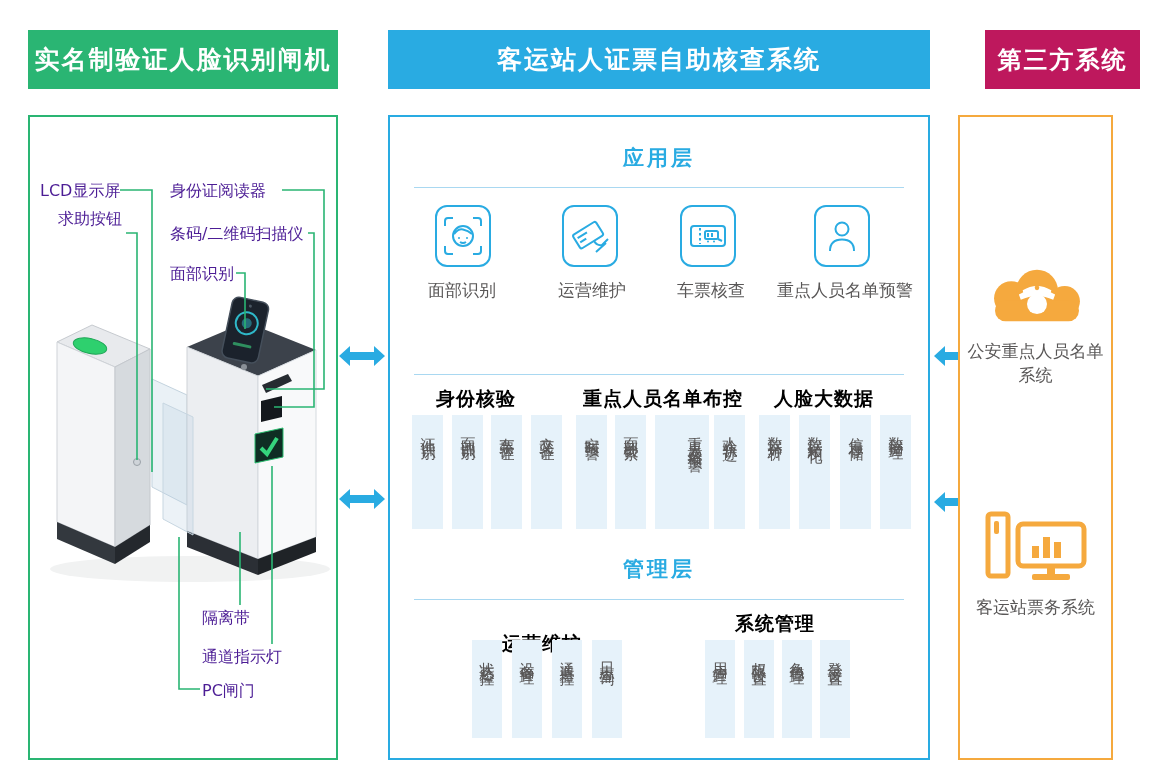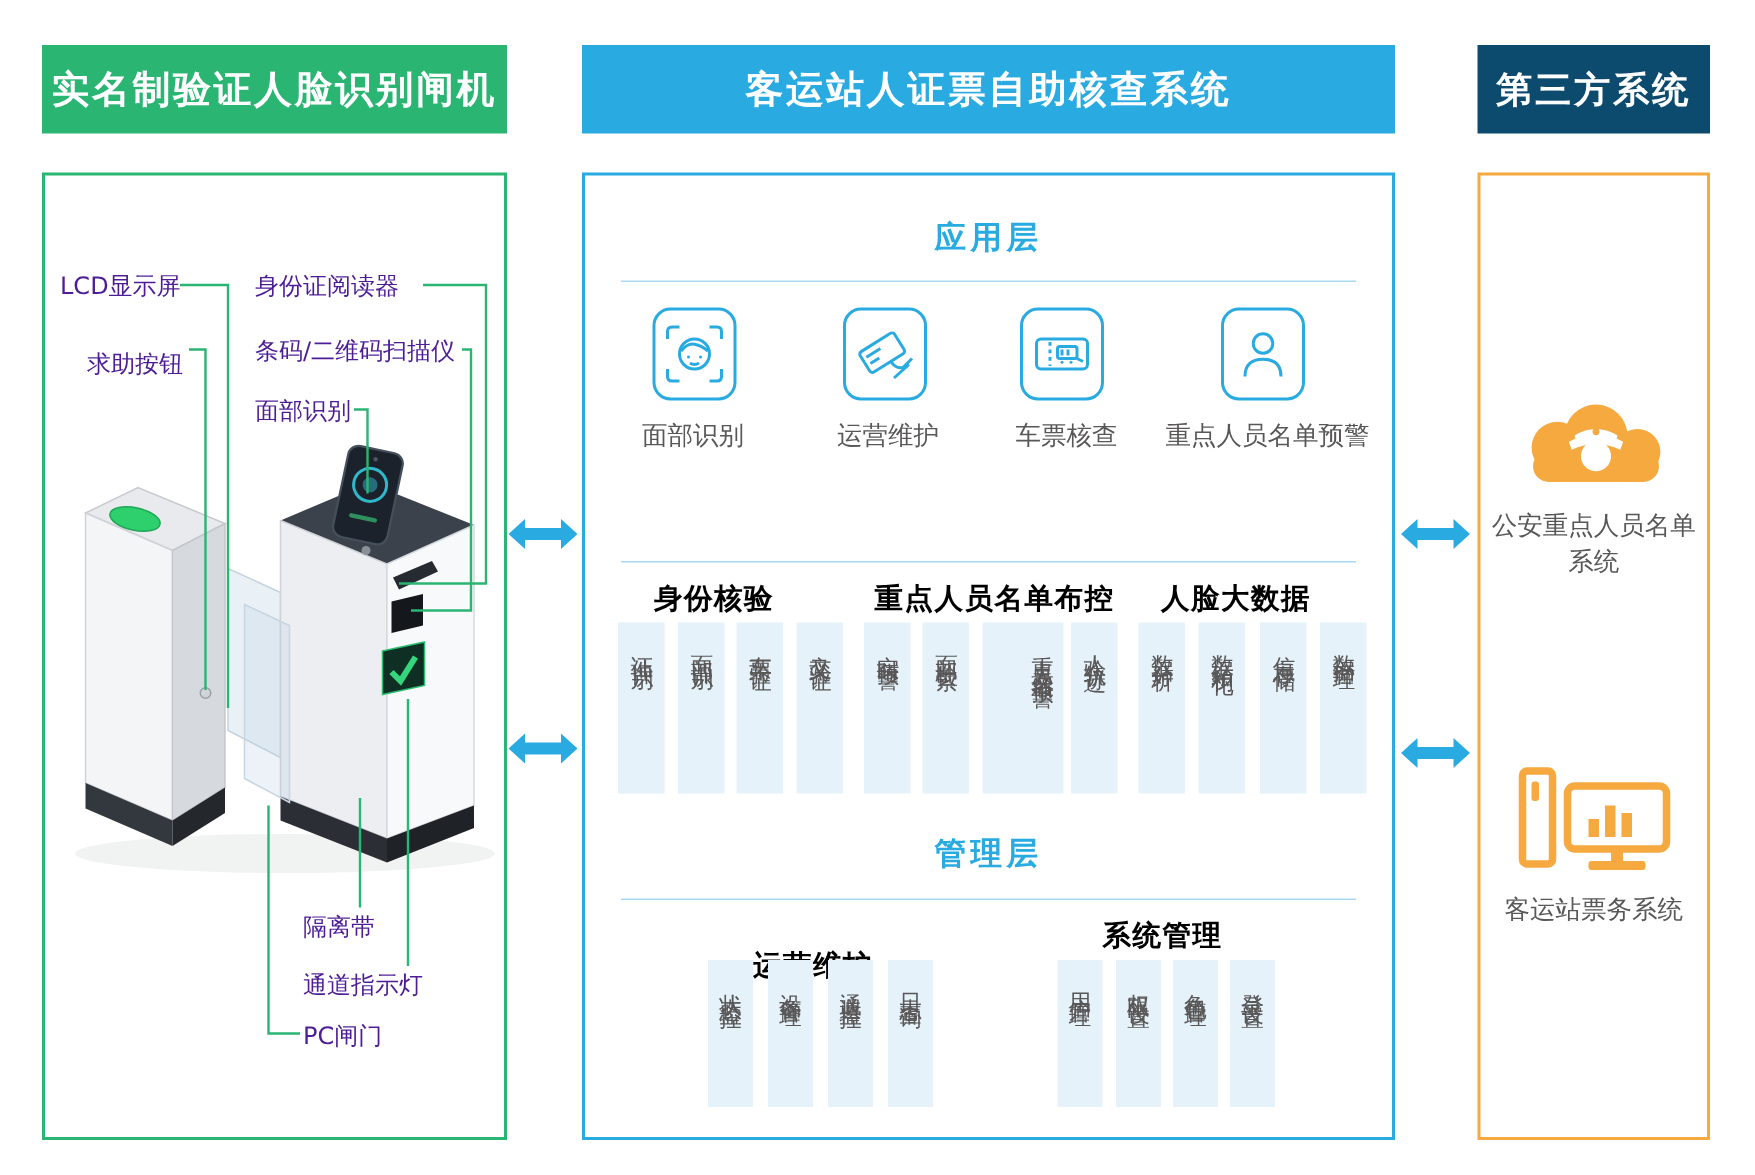--- a/index.html
+++ b/index.html
@@ -2,25 +2,25 @@
 <html><head>
 <meta charset="utf-8">
 <style>
   html,body{margin:0;padding:0;background:#fff;}
   .stage{position:relative;width:1170px;height:783px;background:#fff;overflow:hidden;
          font-family:"DejaVu Sans",sans-serif;}
   .panel-header{position:absolute;color:#fff;font-weight:bold;display:flex;
                 align-items:center;justify-content:center;letter-spacing:2px;}
   .hdr-left{left:28px;top:30px;width:310px;height:59px;background:#2ab573;font-size:25px;}
   .hdr-center{left:388px;top:30px;width:542px;height:59px;background:#29abe2;font-size:25px;}
-  .hdr-right{left:985px;top:30px;width:155px;height:59px;background:#0c4a6e;font-size:24px;}
+  .hdr-right{left:985px;top:30px;width:155px;height:59px;background:#be185d;font-size:24px;}
   .panel-box{position:absolute;top:115px;height:645px;background:#fff;box-sizing:border-box;}
   .box-left{left:28px;width:310px;border:2px solid #2ab573;}
   .box-center{left:388px;width:542px;border:2px solid #29abe2;}
-  .box-right{left:985px;width:155px;border:2px solid #f5a93e;padding-left:31px;}
+  .box-right{left:958px;width:155px;border:2px solid #f5a93e;padding-left:31px;}
   .layer-title{position:absolute;left:0;width:100%;text-align:center;color:#29abe2;
                font-size:21px;font-weight:600;letter-spacing:3px;}
   .divider{position:absolute;left:24px;right:24px;height:1px;background:#a9d8f1;}
   .icon-card{position:absolute;width:56px;height:62px;border:2px solid #29abe2;
              border-radius:12px;box-sizing:border-box;display:flex;align-items:center;
              justify-content:center;background:#fff;}
   .icon-label{position:absolute;transform:translateX(-50%);color:#595757;font-size:17px;
               white-space:nowrap;}
   .group-title{position:absolute;transform:translateX(-50%);color:#000000;font-size:19px;
                font-weight:600;letter-spacing:1px;white-space:nowrap;}
@@ -87,21 +87,21 @@
         <polyline points="96,116 107,116 107,343"></polyline>
         <polyline points="278,116 284,116 284,290 244,290"></polyline>
         <polyline points="206,156 215,156 215,212"></polyline>
         <polyline points="210,415 210,488"></polyline>
         <polyline points="242,349 242,527"></polyline>
         <polyline points="149,420 149,572 170,572"></polyline>
       </g>
     </svg>
     <div class="gate-label" style="left:10px;top:64px">LCD显示屏</div>
     <div class="gate-label" style="left:140px;top:64px">身份证阅读器</div>
-    <div class="gate-label" style="left:28px;top:116px">求助按钮</div>
+    <div class="gate-label" style="left:28px;top:92px">求助按钮</div>
     <div class="gate-label" style="left:140px;top:107px">条码/二维码扫描仪</div>
     <div class="gate-label" style="left:140px;top:147px">面部识别</div>
     <div class="gate-label" style="left:172px;top:491px">隔离带</div>
     <div class="gate-label" style="left:172px;top:530px">通道指示灯</div>
     <div class="gate-label" style="left:172px;top:564px">PC闸门</div>
   </div>
 
   <svg class="arrow" style="left:339px;top:344px" viewBox="0 0 46 24">
       <polygon points="0,12 11,2 11,8 35,8 35,2 46,12 35,22 35,16 11,16 11,22" fill="#29abe2"></polygon>
     </svg>

